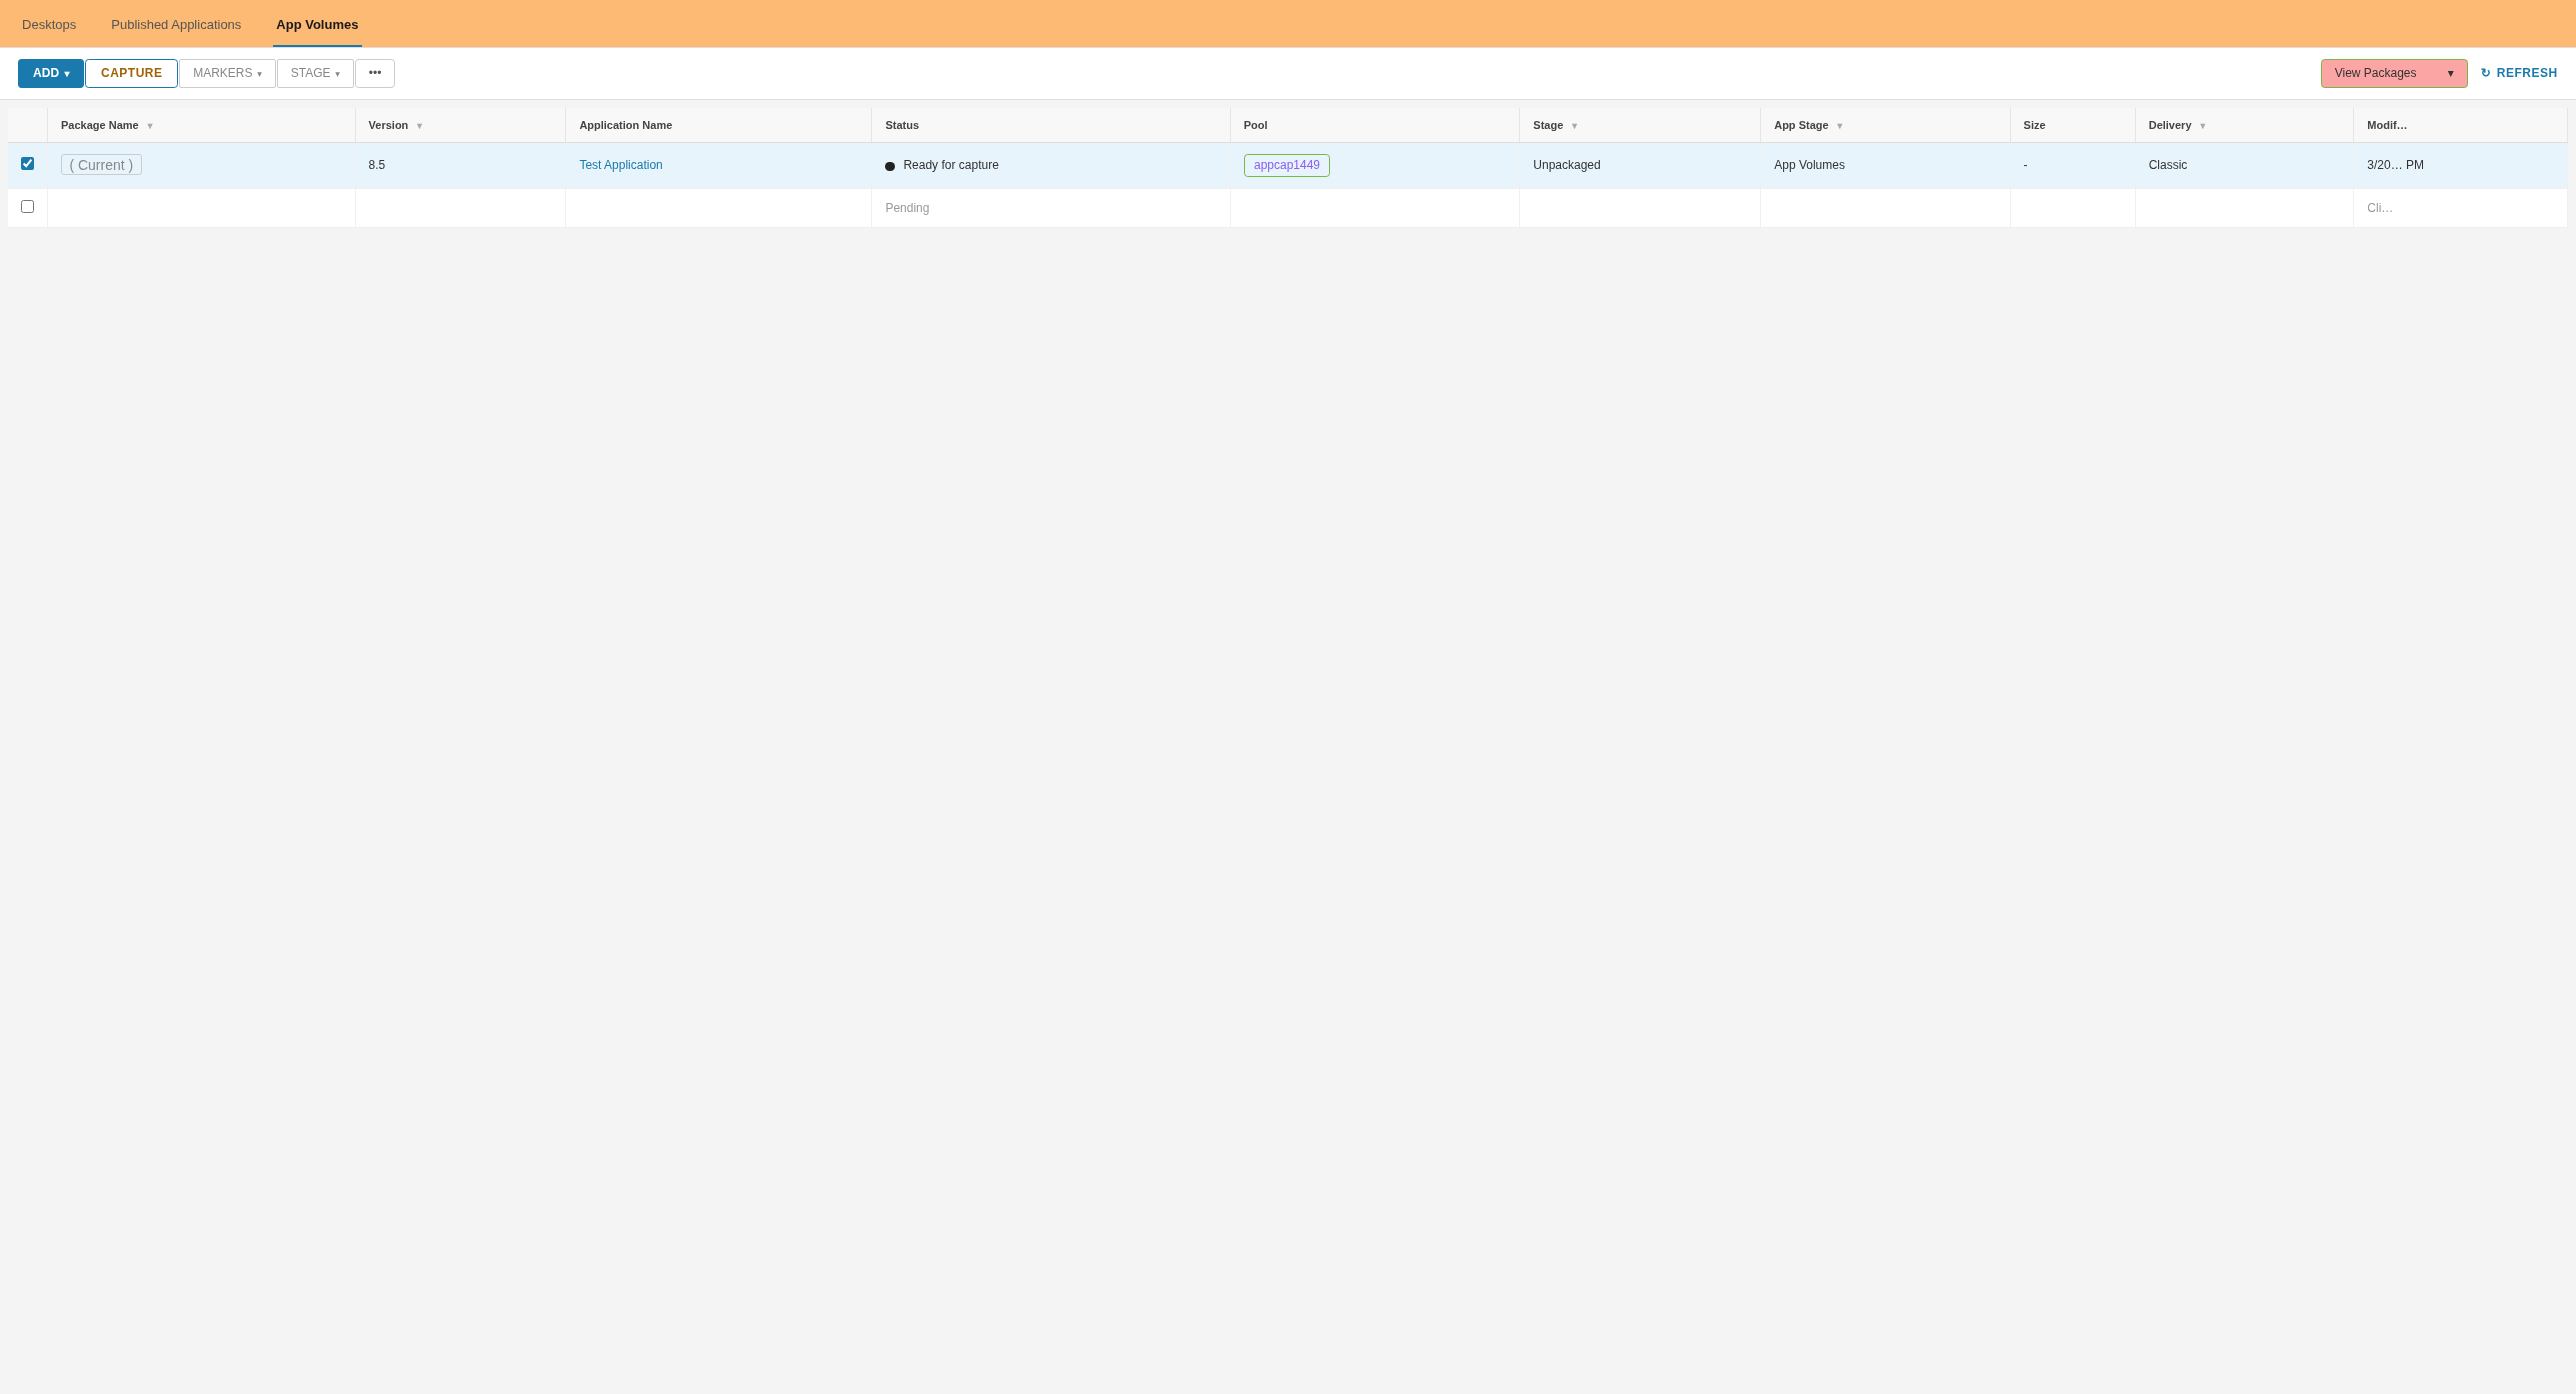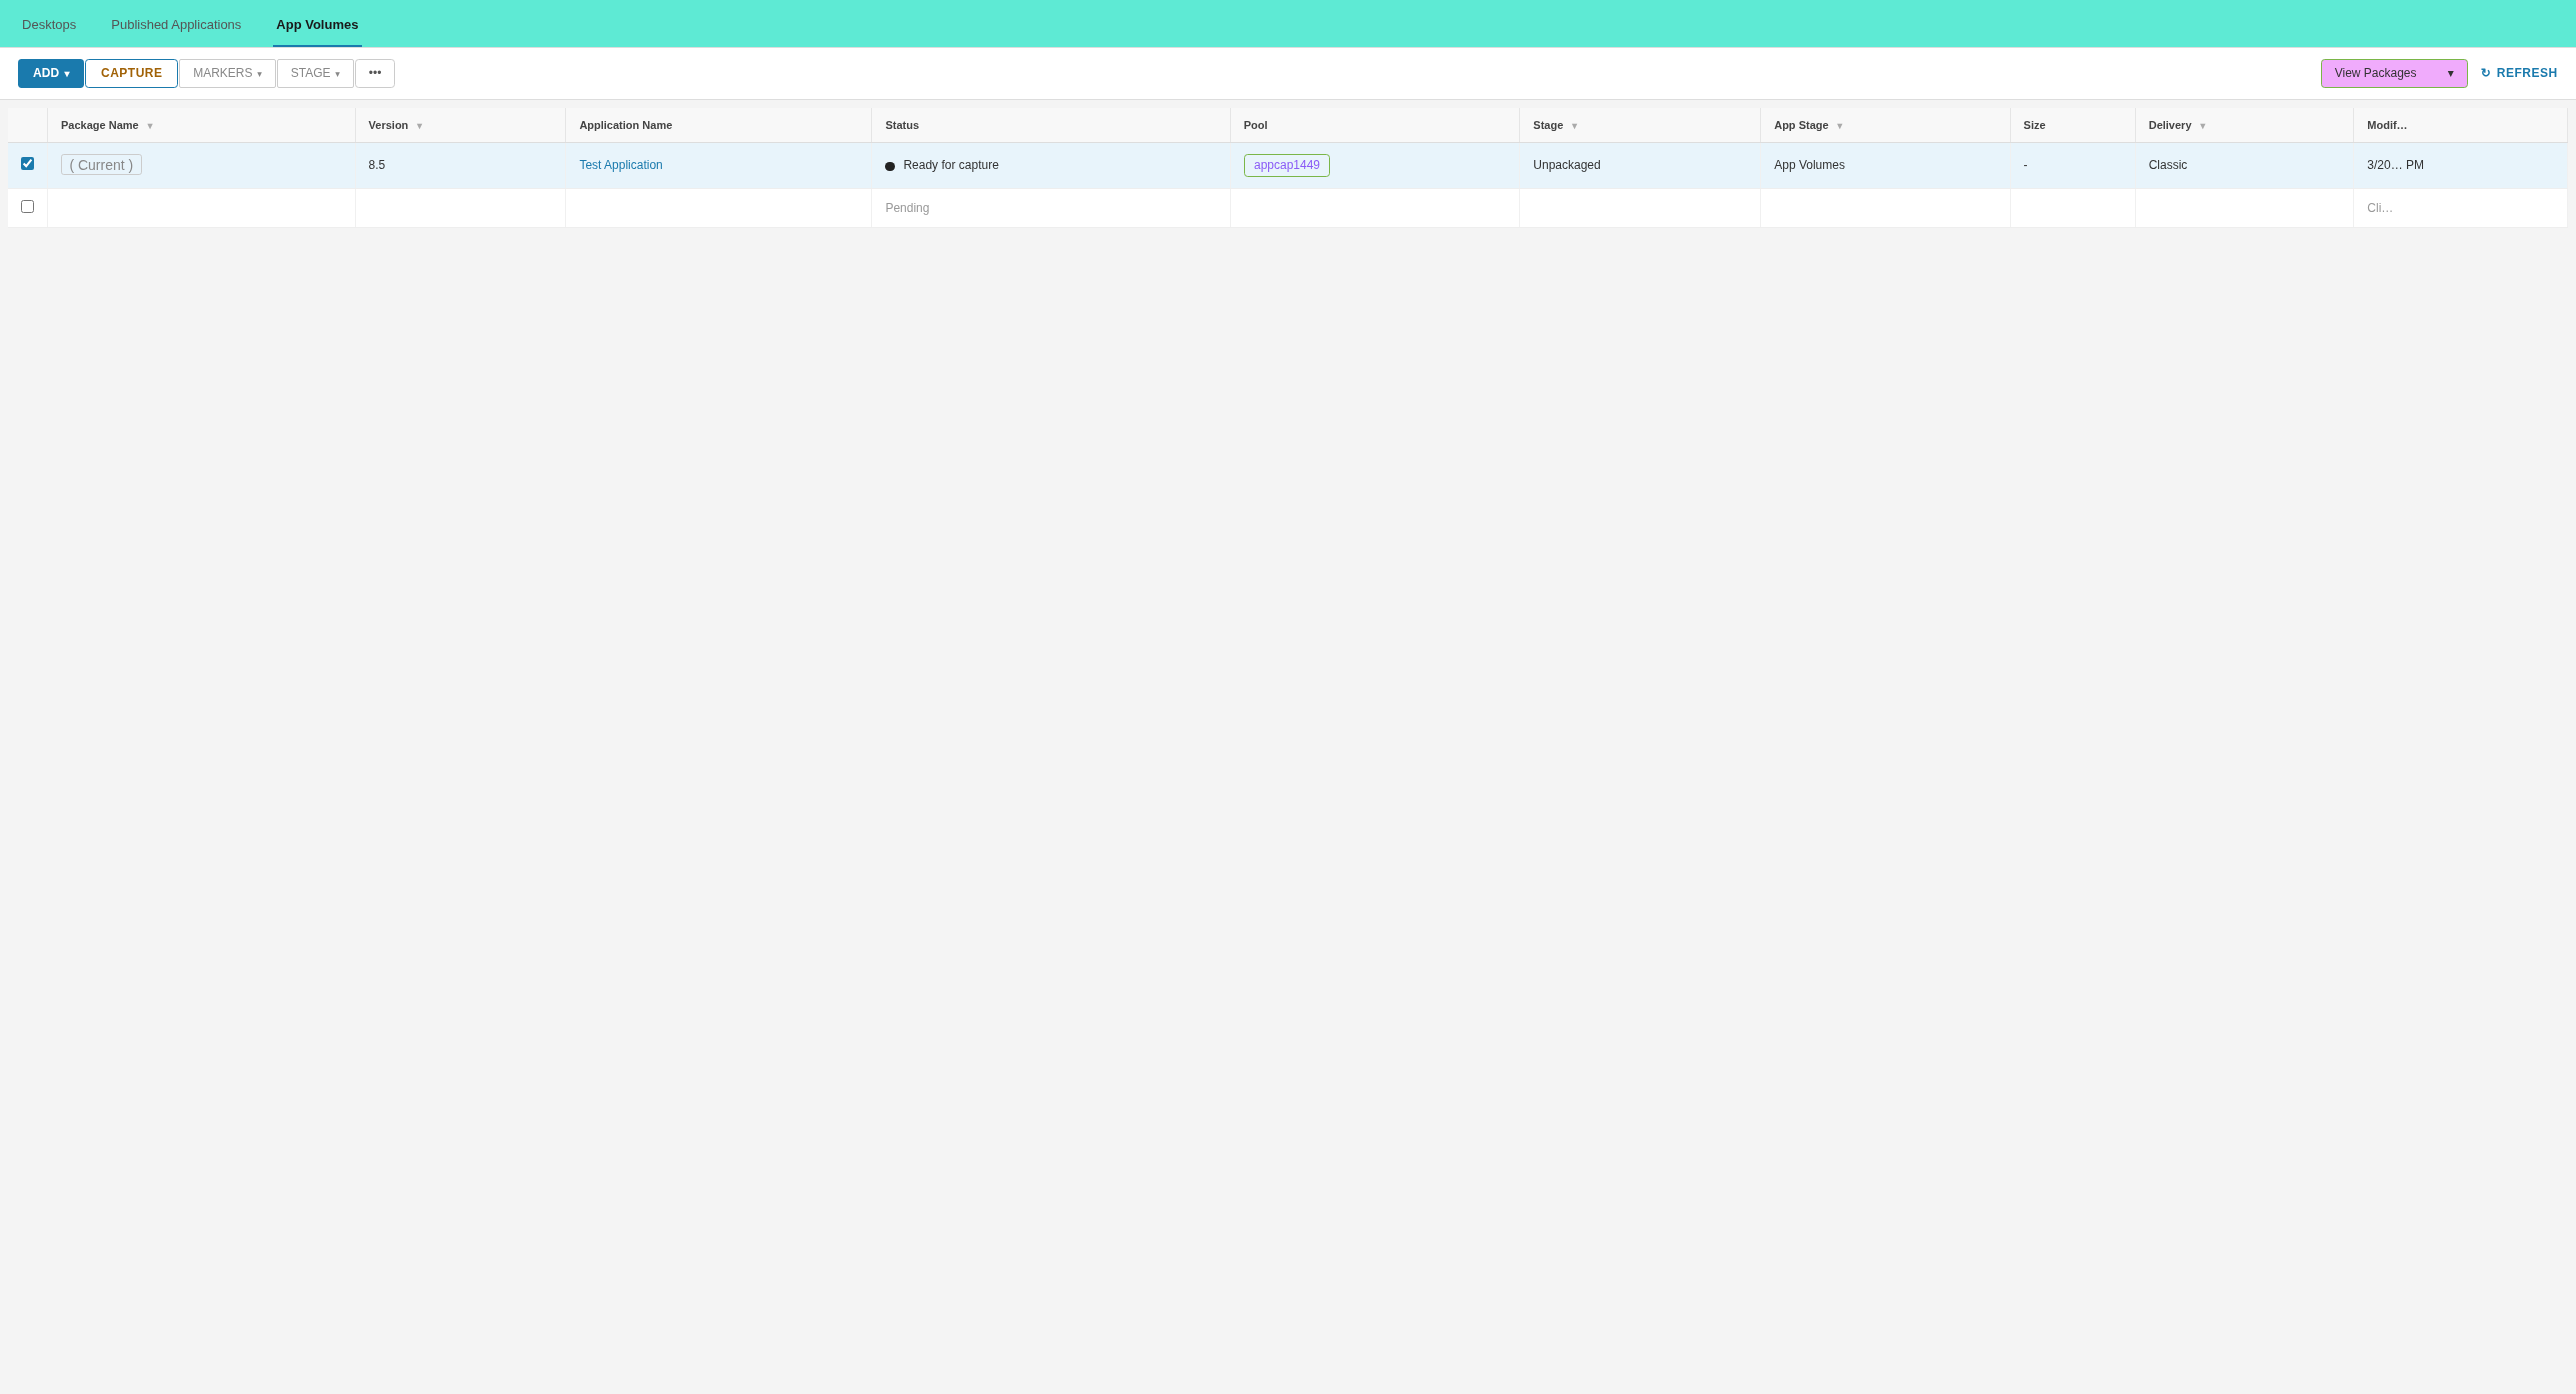--- a/index.html
+++ b/index.html
@@ -1,20 +1,20 @@
 <!DOCTYPE html>
 <html style="font-size:14.7px"><head>
   <meta charset="utf-8">
   <style>
     * { box-sizing: border-box; margin: 0; padding: 0; }
     body { font-family: -apple-system, BlinkMacSystemFont, 'Segoe UI', Arial, sans-serif; background: #f4f4f4; font-size: 12px; color: #333; }
 
     
     .top-nav {
-      background: #5eead4;
+      background: #fdba74;
       border-bottom: 0.9px solid #ddd;
       padding: 0 18.4px;
       display: flex;
       align-items: flex-end;
       gap: 27.6px;
       height: 48px;
     }
     .nav-tab {
       padding: 13px 3.7px;
       cursor: pointer;
@@ -86,21 +86,21 @@
       font-size: 12px;
       cursor: pointer;
     }
     .toolbar-right {
       margin-left: auto;
       display: flex;
       align-items: center;
       gap: 13px;
     }
     .btn-view-packages {
-      background: #f0abfc;
+      background: #fca5a5;
       color: #333;
       border: 1.8px solid #7ab648;
       border-radius: 3.7px;
       padding: 6.4px 13px;
       font-size: 12px;
       cursor: pointer;
       display: flex;
       align-items: center;
       gap: 7.4px;
       min-width: 147px;

